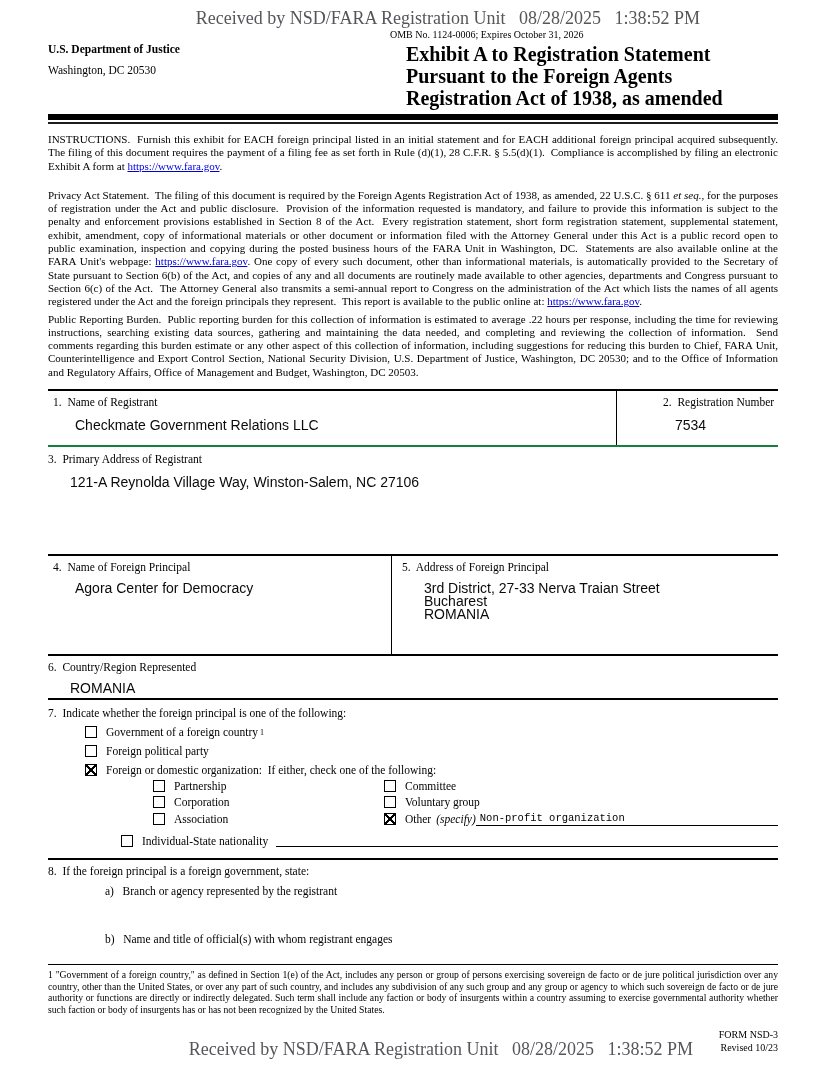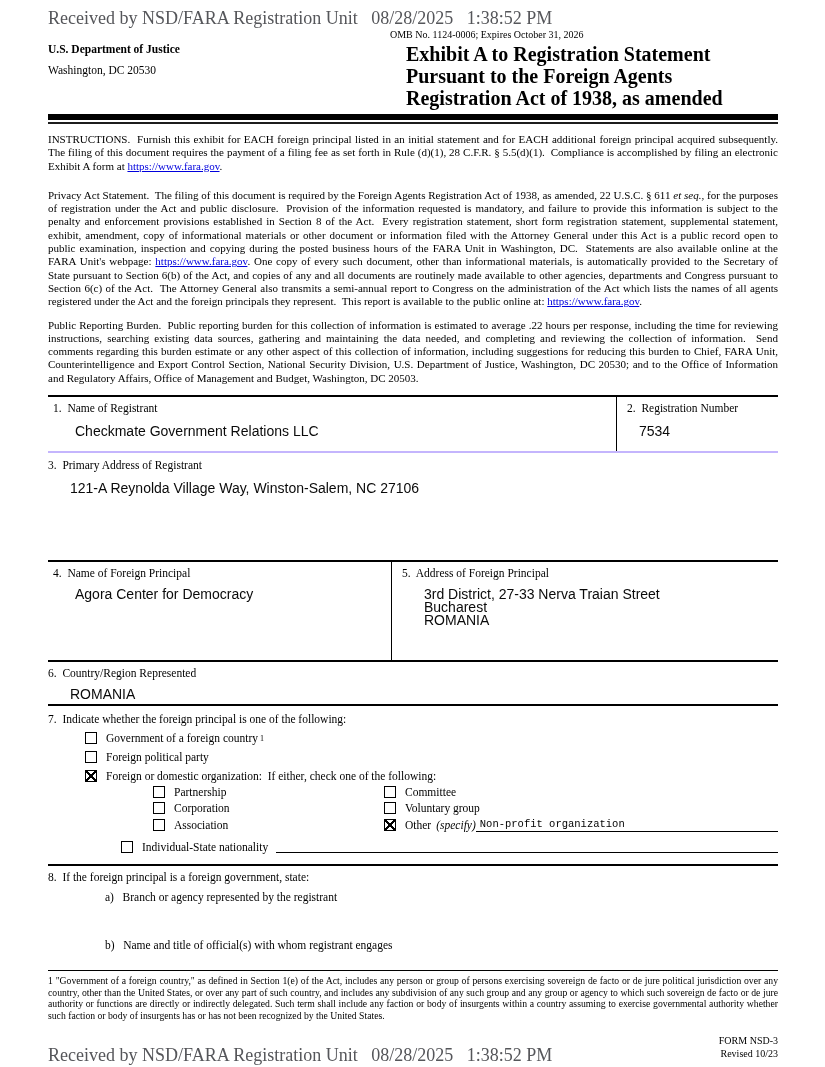--- a/index.html
+++ b/index.html
@@ -3,41 +3,41 @@
 <meta charset="utf-8">
 <style>
   html,body { margin:0; padding:0; background:#fff; }
   .page {
     width:825px; height:1067px; box-sizing:border-box; overflow:hidden;
     background:#fff; color:#000;
     font-family:"Liberation Serif", serif;
     padding:8px 47px 0 48px; position:relative;
   }
   
-  .stamp { font-size:18px; color:#55565a; white-space:pre; text-align:left; }
+  .stamp { font-size:18px; color:#55565a; white-space:pre; text-align:right; }
   .stamp-top { padding-right:78px; line-height:20px; }
   .omb { font-size:10px; margin-left:342px; margin-top:1px; line-height:11px; }
   .hdr { display:flex; margin-top:3px; }
   .hdr-left { width:342px; font-size:11.5px; }
   .dept { font-weight:bold; }
   .city { margin-top:9px; }
   .hdr-right { flex:1; font-weight:bold; font-size:20px; line-height:22px;margin-left:16px; }
   .bar1 { height:6px; background:#000; margin-top:5px; }
   .bar2 { height:2px; background:#1c1c1c; margin-top:2px; }
   
   .para { font-size:11px; line-height:13.3px; text-align:justify; white-space:pre-wrap; }
   .p-ins { margin-top:9px; }
   .p-priv { margin-top:16px; }
-  .p-burd { margin-top:10px; }
+  .p-burd { margin-top:4px; }
   .seg-link { color:#0000dd; text-decoration:underline; }
   .seg-italic { font-style:italic; }
   
   .fld-label { font-size:11.5px; white-space:pre-wrap; }
   .fld-value { font-family:Liberation Sans, sans-serif; font-size:14px; margin:9px 0 0 22px; white-space:pre-line; color:#0a0a0a; }
-  .t12 { display:flex; border-top:2px solid #000; border-bottom:2px solid #c4b5fd; height:58px; margin-top:10px; box-sizing:border-box; }
+  .t12 { display:flex; border-top:2px solid #000; border-bottom:2px solid #15803d; height:58px; margin-top:10px; box-sizing:border-box;gap:36px; }
   .t12-l { width:569px; border-right:1.5px solid #000; padding:5px 0 0 5px; box-sizing:border-box; }
   .t12-r { flex:1; padding:5px 0 0 10px; }
   .t12-r .fld-value { margin-left:12px; }
   .sec3 { height:107px; padding-top:6px; box-sizing:border-box; }
   .t45 { display:flex; border-top:2px solid #000; border-bottom:2px solid #000; height:102px; box-sizing:border-box; }
   .t45-l { width:344px; border-right:1.5px solid #000; padding:5px 0 0 5px; box-sizing:border-box; }
   .t45-r { flex:1; padding:5px 0 0 10px; }
   .t45 .fld-value { line-height:13px; }
   .sec6 { height:44px; border-bottom:2px solid #000; padding-top:5px; box-sizing:border-box; }
   .sec6 .fld-value { margin-top:7px; }

